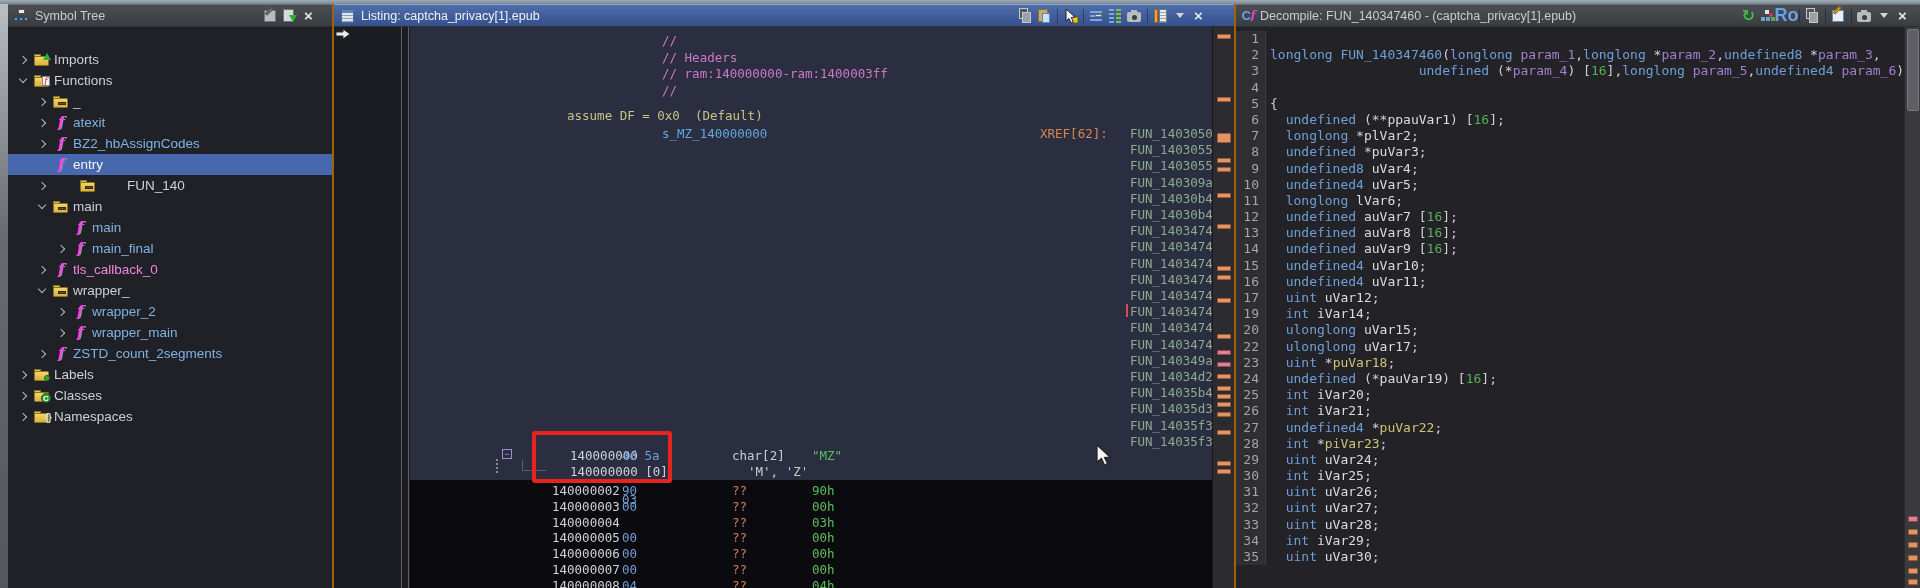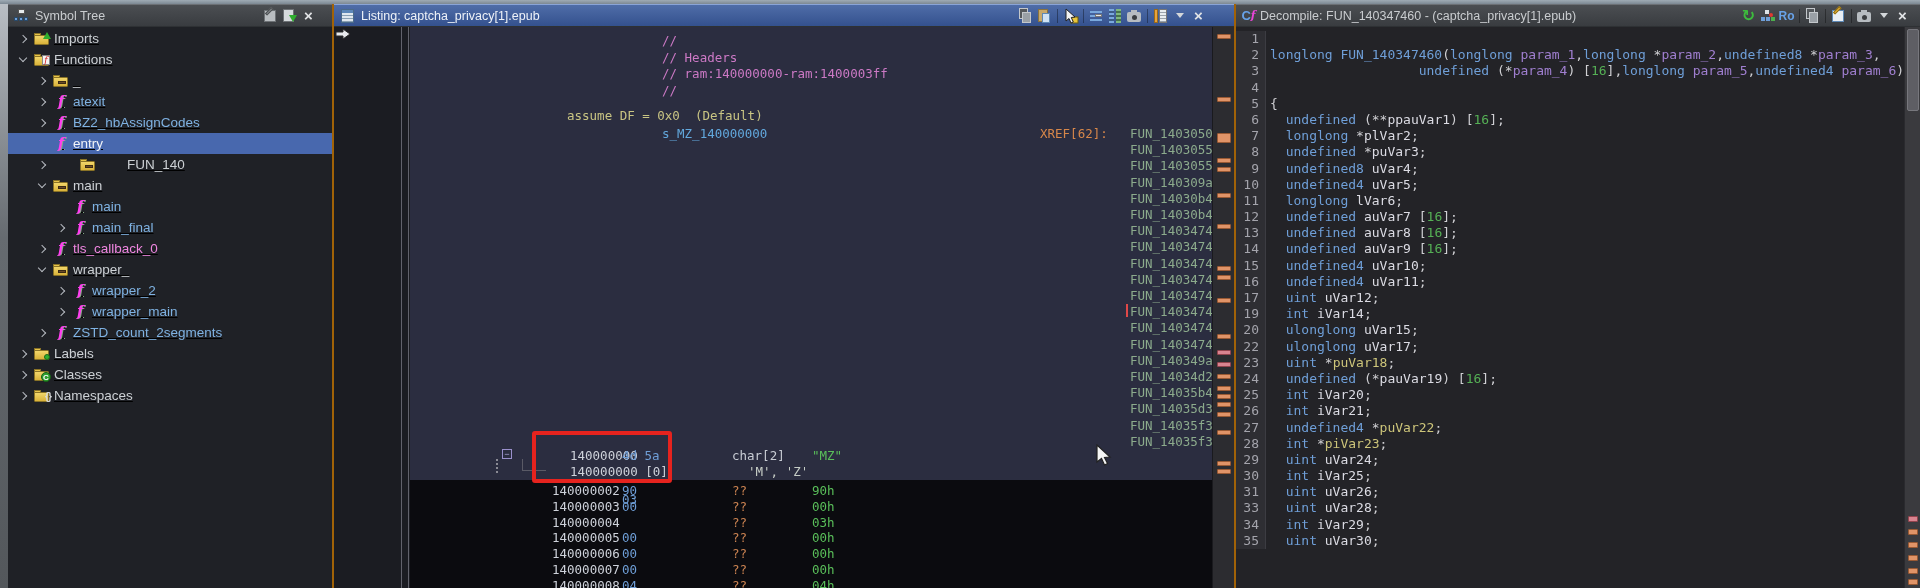--- a/index.html
+++ b/index.html
@@ -46,21 +46,21 @@
   .ic-camera .ln { position:absolute; left:7px; top:8px; width:5px; height:5px; background:#3a3d40; border-radius:50%; }
   .ic-camera .tp { position:absolute; left:6px; top:3px; width:6px; height:3px; background:#b7bcc1; }
   .ic-listfmt .bar { position:absolute; left:3px; top:2px; width:4px; height:14px; background:#e8a33d; border:1px solid #9a6a1a; }
   .ic-listfmt .pg { position:absolute; left:8px; top:2px; width:8px; height:14px; background:#e8ecef;
     background:repeating-linear-gradient(#e8ecef 0 2px,#9aa2ab 2px 3px); border:1px solid #777; }
   .ic-refresh { color:#3dbb3d; font-size:16px; font-weight:bold; line-height:1; }
   .ic-callgraph .sq { position:absolute; width:4px; height:4px; background:#6f9fd8; }
   .ic-callgraph .s1{left:7px;top:3px;background:#dfe3e6;} .ic-callgraph .s2{left:3px;top:10px;}
   .ic-callgraph .s3{left:8px;top:10px;} .ic-callgraph .s4{left:13px;top:10px;background:#4cae4c;}
   .ic-callgraph .dot{ position:absolute; left:11px; top:6px; width:4px; height:4px; background:#e03a30; border-radius:50%; }
-  .ic-ro { color:#68a2e8; font-size:12px; font-weight:bold; }
+  .ic-ro { color:#68a2e8; font-size:18px; font-weight:bold; }
   .ic-editblue .pg { position:absolute; left:3px; top:3px; width:12px; height:12px; background:#e9eef3; border:1px solid #5d88b5; }
   .ic-editblue .pc { position:absolute; left:5px; top:5px; width:9px; height:3px; background:#e8b33a;
     transform:rotate(-45deg); transform-origin:left center; border:1px solid #8a6a10; }
   .ic-editgray .pg { position:absolute; left:3px; top:3px; width:12px; height:12px; background:#b9bdc1; border:1px solid #6e7276; }
   .ic-editgray .pc { position:absolute; left:5px; top:6px; width:9px; height:3px; background:#84888c;
     transform:rotate(-45deg); transform-origin:left center; border:1px solid #4a4d50; }
   .ic-extnav .pg { position:absolute; left:3px; top:2px; width:11px; height:13px; background:#d6dadd; border:1px solid #6e7276; }
   .ic-extnav .ar { position:absolute; left:9px; top:8px; width:0; height:0;
     border-left:4px solid transparent; border-right:4px solid transparent; border-top:7px solid #2fae2f; }
   .ic-treeglyph .top { position:absolute; left:6px; top:2px; width:7px; height:5px; background:#e8ecef; border:1px solid #555; }
@@ -161,21 +161,21 @@
         </span>
         <span class="tbico ic-extnav">
           <span class="pg"></span>
           <span class="ar"></span>
         </span>
         <span class="tbico">
           <span class="ic-close">×</span>
         </span>
       </span>
   </div>
-  <div id="symtree" style="padding-top: 1px; text-decoration: underline;">
+  <div id="symtree" style="padding-top: 22px;">
       <div class="tree-row" style="padding-left: 8px;">
         <span class="chevbox">
           <span class="chev"></span>
         </span>
         <span class="ticon t-folder">
           <span class="tab"></span>
           <span class="body"></span>
           <span class="ov ov-imports"></span>
         </span>
         <span class="tree-label lbl-gray">Imports</span>
@@ -648,20 +648,24 @@
         </div>
         <div class="dec-line">
           <span class="dec-gut mono">30</span>
           <span class="dec-code mono"><span class="tk-p">  </span><span class="tk-t">int </span><span class="tk-n">iVar25</span><span class="tk-p">;</span></span>
         </div>
         <div class="dec-line">
           <span class="dec-gut mono">31</span>
           <span class="dec-code mono"><span class="tk-p">  </span><span class="tk-t">uint </span><span class="tk-n">uVar26</span><span class="tk-p">;</span></span>
         </div>
         <div class="dec-line">
+          <span class="dec-gut mono">32</span>
+          <span class="dec-code mono"><span class="tk-p">  </span><span class="tk-t">uint </span><span class="tk-n">uVar27</span><span class="tk-p">;</span></span>
+        </div>
+        <div class="dec-line">
           <span class="dec-gut mono">33</span>
           <span class="dec-code mono"><span class="tk-p">  </span><span class="tk-t">uint </span><span class="tk-n">uVar28</span><span class="tk-p">;</span></span>
         </div>
         <div class="dec-line">
           <span class="dec-gut mono">34</span>
           <span class="dec-code mono"><span class="tk-p">  </span><span class="tk-t">int </span><span class="tk-n">iVar29</span><span class="tk-p">;</span></span>
         </div>
         <div class="dec-line">
           <span class="dec-gut mono">35</span>
           <span class="dec-code mono"><span class="tk-p">  </span><span class="tk-t">uint </span><span class="tk-n">uVar30</span><span class="tk-p">;</span></span>

